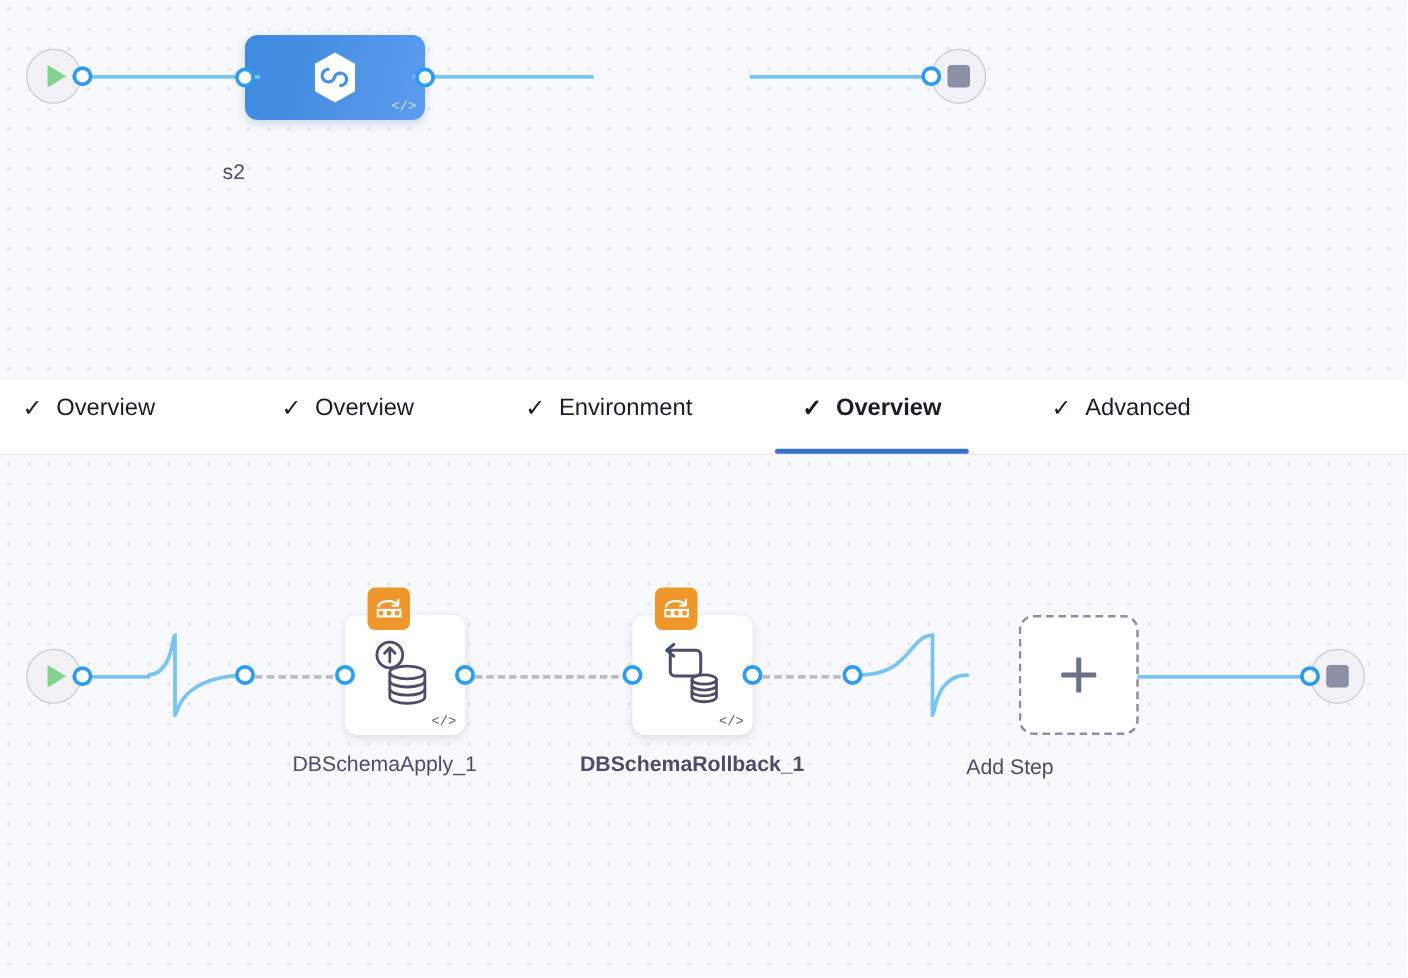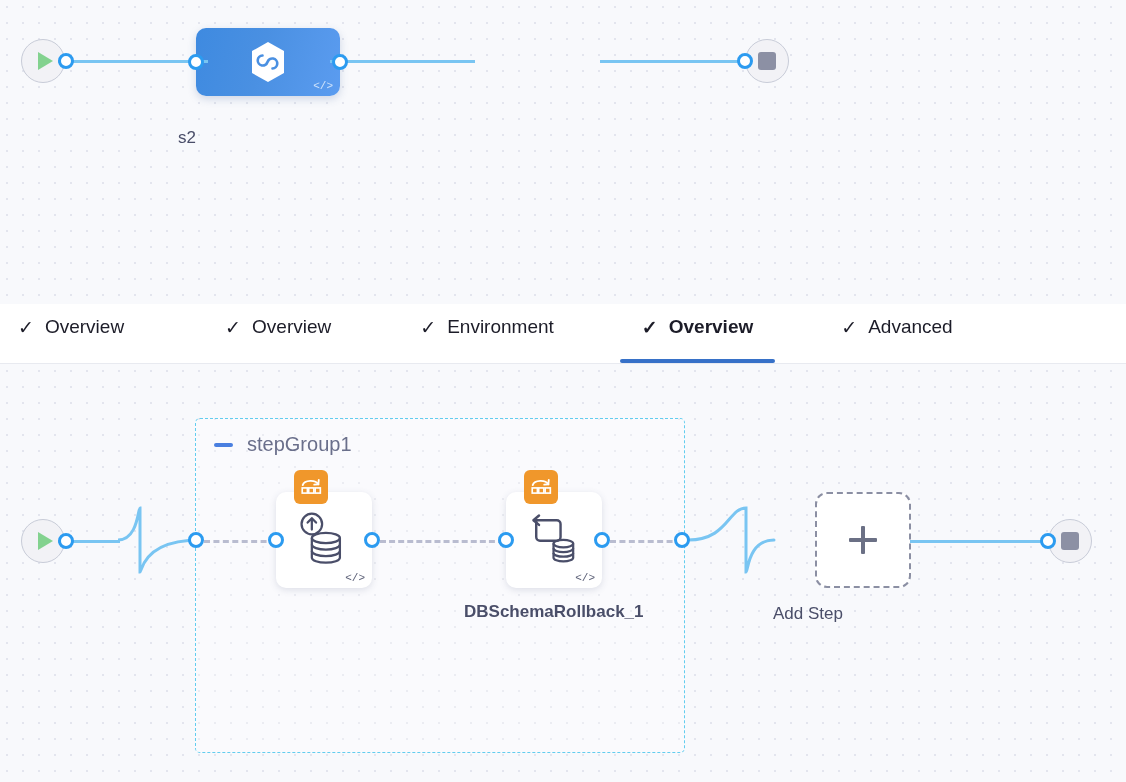--- a/index.html
+++ b/index.html
@@ -210,26 +210,20 @@
       <span>Overview</span>
     </div>
     <div class="tab tab-advanced">
       <span class="tick">✓</span>
       <span>Advanced</span>
     </div>
   </div>
 
   <div class="canvas canvas-bottom">
 
-    <div class="step-group" style="left:195px; top:54px; width:490px; height:335px;">
-      <div class="group-header">
-        <span class="minus-ico"></span>
-        <span class="group-title">stepGroup1</span>
-      </div>
-    </div>
 
     <div class="wire" style="left:58px; top:176px; width:62px;"></div>
     <svg style="position:absolute; left:118px; top:140px; width:86px; height:72px; z-index:2;">
       <path d="M0,36 C20,36 20,4 22,4 L22,68 C24,68 24,36 82,36" fill="none" stroke="#79c5f2" stroke-width="3" stroke-linecap="round"></path>
     </svg>
     <div class="wire-dash" style="left:204px; top:176px; width:72px;"></div>
     <div class="wire-dash" style="left:380px; top:176px; width:124px;"></div>
     <div class="wire-dash" style="left:610px; top:176px; width:72px;"></div>
     <svg style="position:absolute; left:688px; top:140px; width:90px; height:72px; z-index:2;">
       <path d="M0,36 C40,36 40,4 58,4 L58,68 C60,68 60,36 86,36" fill="none" stroke="#79c5f2" stroke-width="3" stroke-linecap="round"></path>
@@ -263,20 +257,21 @@
             <ellipse cx="33" cy="31" rx="15" ry="5.4" fill="none" stroke="#4a4e69" stroke-width="2.4"></ellipse>
             <path d="M18 31 v7 a15 5.4 0 0 0 30 0 v-7" fill="none" stroke="#4a4e69" stroke-width="2.4"></path>
             <path d="M18 38 v7 a15 5.4 0 0 0 30 0 v-7" fill="none" stroke="#4a4e69" stroke-width="2.4"></path>
             <path d="M18 45 v7 a15 5.4 0 0 0 30 0 v-7" fill="none" stroke="#4a4e69" stroke-width="2.4"></path>
           </svg>
         </div>
         <span class="step-code">&lt;/&gt;</span>
       </div>
       <div class="port" style="left:-8px; top:40px;"></div>
       <div class="port" style="left:88px; top:40px;"></div>
+      <div class="node-label" style="left:-42px; top:110px; width:180px;">DBSchemaApply_1</div>
     </div>
 
     <div class="node" style="left:506px; top:128px;">
       <div class="step-card">
         <div class="step-badge" style="left:18px; top:-22px;">
           <svg viewBox="0 0 26 26" width="24" height="24">
             <path d="M4 11 C6 5, 18 5, 21 10" fill="none" stroke="#ffffff" stroke-width="2" stroke-linecap="round"></path>
             <path d="M21 10 l-4.5 0.4 M21 10 l0.4 -4.6" fill="none" stroke="#ffffff" stroke-width="2" stroke-linecap="round"></path>
             <rect x="3.5" y="14" width="5.6" height="5.6" fill="none" stroke="#ffffff" stroke-width="1.8"></rect>
             <rect x="10.5" y="14" width="5.6" height="5.6" fill="none" stroke="#ffffff" stroke-width="1.8"></rect>

